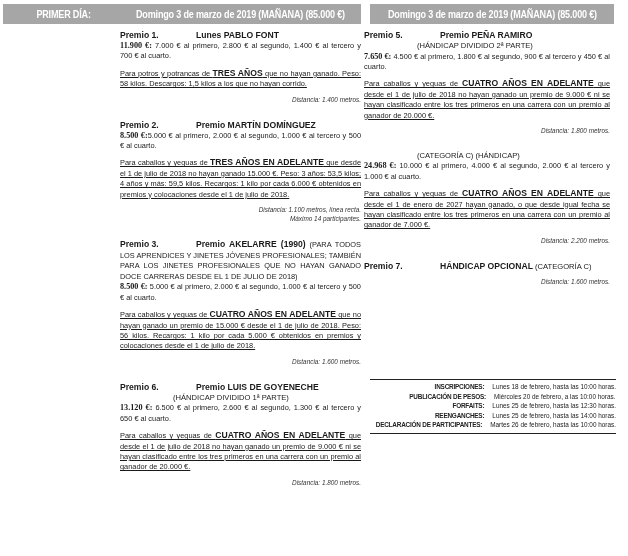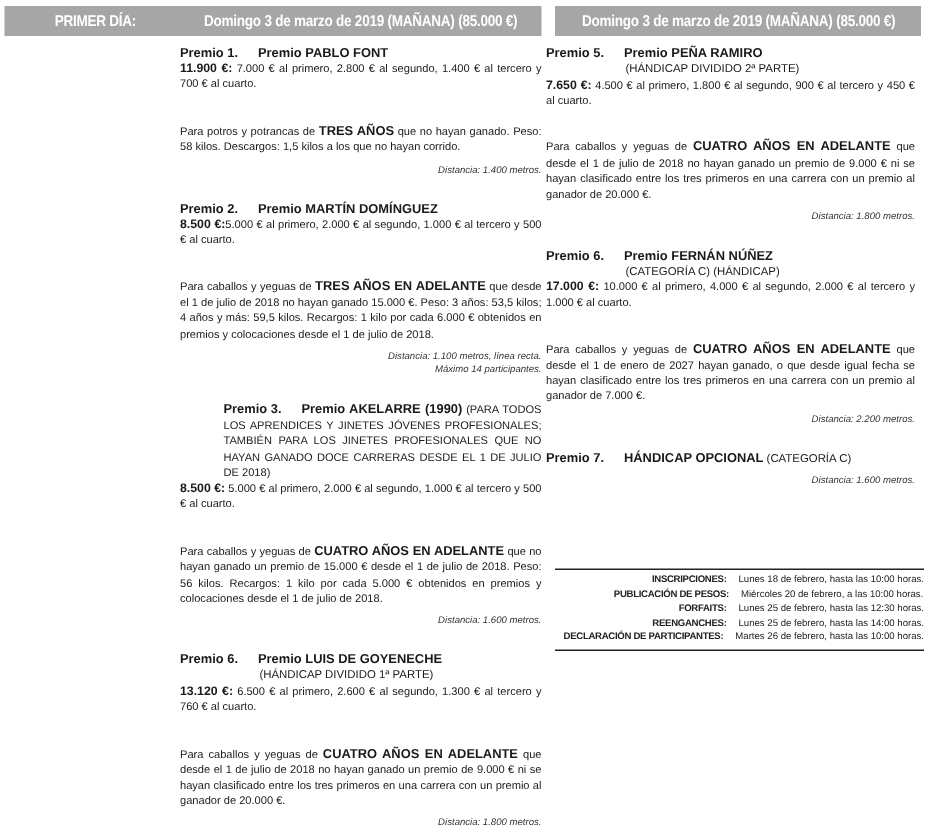--- a/index.html
+++ b/index.html
@@ -13,26 +13,26 @@
   #day-hdr { left:3px; width:122px; }
   #col1-hdr { left:120px; width:241px; }
   #col2-hdr { left:370px; width:244px; }
 
   .col { position:absolute; top:30px; font-size:7.4px; line-height:10.4px; }
   #col1 { left:120px; width:241px; }
   #col2 { left:364px; width:246px; }
 
   .race { margin-bottom:0; }
   .race-title { font-weight:bold; font-size:8.6px; line-height:11px; white-space:nowrap; }
-  .race-title .num { display:inline-block; width:52px; }
+  .race-title .num { display:inline-block; width:76px; }
   .race-title .sub { font-weight:normal; font-size:7.6px; }
   .sub-line { padding-left:53px; font-size:7.6px; line-height:10.5px; }
   .prize { text-align:justify; }
-  .prize b { font-size:8.2px; }
-  .desc { text-align:justify; margin-top:20px; }
+  .prize b { font-size:8.2px;font-family:Liberation Serif, serif; }
+  .desc { text-align:justify; margin-top:6px;text-decoration:underline; }
   .desc b { font-size:8.6px; }
   .dist { text-align:right; font-style:italic; font-size:6.4px; line-height:9px; margin-top:5px; color:#333; }
   .gap { height:16px; }
   u { text-decoration:underline; }
 
   .sched { position:absolute; left:370px; top:379px; width:246px; border-top:1px solid #222; border-bottom:1px solid #222; padding:2px 0 3px 0; }
   .sched-row { display:flex; font-size:6.4px; line-height:9.6px; }
   .sched-row .k { width:116px; text-align:right; font-weight:bold; color:#222; letter-spacing:-0.2px; }
   .sched-row .v { padding-left:8px; color:#222; white-space:nowrap; }
 </style>
@@ -45,68 +45,67 @@
 <div class="hdr" id="col1-hdr">
     <span>Domingo 3 de marzo de 2019 (MAÑANA) (85.000 €)</span>
   </div>
 <div class="hdr" id="col2-hdr">
     <span>Domingo 3 de marzo de 2019 (MAÑANA) (85.000 €)</span>
   </div>
 
 <div class="col" id="col1">
 
   <div class="race">
-    <div class="race-title"><span class="num">Premio 1.</span><span>Premio PABLO FONT</span></div>
+    <div class="race-title"><span class="num">Premio 1.</span><span>Lunes PABLO FONT</span></div>
     <div class="prize"><b>11.900 €:</b><span> 7.000 € al primero, 2.800 € al segundo, 1.400 € al tercero y 700 € al cuarto.</span></div>
     <div class="desc"><span>Para potros y potrancas de </span><b>TRES AÑOS</b><span> que no hayan ganado. Peso: 58 kilos. Descargos: 1,5 kilos a los que no hayan corrido.</span></div>
     <div class="dist">Distancia: 1.400 metros.</div>
   </div>
   <div class="gap"></div>
 
   <div class="race">
     <div class="race-title"><span class="num">Premio 2.</span><span>Premio MARTÍN DOMÍNGUEZ</span></div>
     <div class="prize"><b>8.500 €:</b><span>5.000 € al primero, 2.000 € al segundo, 1.000 € al tercero y 500 € al cuarto.</span></div>
     <div class="desc"><span>Para caballos y yeguas de </span><b>TRES AÑOS EN ADELANTE</b><span> que desde el 1 de julio de 2018 no hayan ganado 15.000 €. Peso: 3 años: 53,5 kilos; 4 años y más: 59,5 kilos. Recargos: 1 kilo por cada 6.000 € obtenidos en premios y colocaciones desde el 1 de julio de 2018.</span></div>
     <div class="dist">Distancia: 1.100 metros, línea recta.</div>
     <div class="dist" style="margin-top:0">Máximo 14 participantes.</div>
   </div>
   <div class="gap"></div>
 
   <div class="race">
-    <div class="prize" style="line-height:10.6px;margin-left:29px;"><span class="race-title" style="display:inline;"><span class="num">Premio 3.</span><span>Premio AKELARRE (1990)</span></span><span style="font-size:7.4px;"> (PARA TODOS LOS APRENDICES Y JINETES JÓVENES PROFESIONALES; TAMBIÉN PARA LOS JINETES PROFESIONALES QUE NO HAYAN GANADO DOCE CARRERAS DESDE EL 1 DE JULIO DE 2018)</span></div>
+    <div class="prize" style="line-height:10.6px;"><span class="race-title" style="display:inline;"><span class="num">Premio 3.</span><span>Premio AKELARRE (1990)</span></span><span style="font-size:7.4px;"> (PARA TODOS LOS APRENDICES Y JINETES JÓVENES PROFESIONALES; TAMBIÉN PARA LOS JINETES PROFESIONALES QUE NO HAYAN GANADO DOCE CARRERAS DESDE EL 1 DE JULIO DE 2018)</span></div>
     <div class="prize"><b>8.500 €:</b><span> 5.000 € al primero, 2.000 € al segundo, 1.000 € al tercero y 500 € al cuarto.</span></div>
     <div class="desc"><span>Para caballos y yeguas de </span><b>CUATRO AÑOS EN ADELANTE</b><span> que no hayan ganado un premio de 15.000 € desde el 1 de julio de 2018. Peso: 56 kilos. Recargos: 1 kilo por cada 5.000 € obtenidos en premios y colocaciones desde el 1 de julio de 2018.</span></div>
     <div class="dist">Distancia: 1.600 metros.</div>
   </div>
   <div class="gap"></div>
 
   <div class="race">
     <div class="race-title"><span class="num">Premio 6.</span><span>Premio LUIS DE GOYENECHE</span></div>
     <div class="sub-line">(HÁNDICAP DIVIDIDO 1ª PARTE)</div>
-    <div class="prize"><b>13.120 €:</b><span> 6.500 € al primero, 2.600 € al segundo, 1.300 € al tercero y 760 € al cuarto.</span></div>
+    <div class="prize"><b>13.120 €:</b><span> 6.500 € al primero, 2.600 € al segundo, 1.300 € al tercero y 650 € al cuarto.</span></div>
     <div class="desc"><span>Para caballos y yeguas de </span><b>CUATRO AÑOS EN ADELANTE</b><span> que desde el 1 de julio de 2018 no hayan ganado un premio de 9.000 € ni se hayan clasificado entre los tres primeros en una carrera con un premio al ganador de 20.000 €.</span></div>
     <div class="dist">Distancia: 1.800 metros.</div>
   </div>
 </div>
 
 <div class="col" id="col2">
 
   <div class="race">
     <div class="race-title"><span class="num">Premio 5.</span><span>Premio PEÑA RAMIRO</span></div>
     <div class="sub-line">(HÁNDICAP DIVIDIDO 2ª PARTE)</div>
     <div class="prize"><b>7.650 €:</b><span> 4.500 € al primero, 1.800 € al segundo, 900 € al tercero y 450 € al cuarto.</span></div>
     <div class="desc"><span>Para caballos y yeguas de </span><b>CUATRO AÑOS EN ADELANTE</b><span> que desde el 1 de julio de 2018 no hayan ganado un premio de 9.000 € ni se hayan clasificado entre los tres primeros en una carrera con un premio al ganador de 20.000 €.</span></div>
     <div class="dist">Distancia: 1.800 metros.</div>
   </div>
   <div class="gap"></div>
 
   <div class="race">
-    <div class="race-title"><span class="num">Premio 6.</span><span>Premio FERNÁN NÚÑEZ</span></div>
     <div class="sub-line">(CATEGORÍA C) (HÁNDICAP)</div>
-    <div class="prize"><b>17.000 €:</b><span> 10.000 € al primero, 4.000 € al segundo, 2.000 € al tercero y 1.000 € al cuarto.</span></div>
+    <div class="prize"><b>24.968 €:</b><span> 10.000 € al primero, 4.000 € al segundo, 2.000 € al tercero y 1.000 € al cuarto.</span></div>
     <div class="desc"><span>Para caballos y yeguas de </span><b>CUATRO AÑOS EN ADELANTE</b><span> que desde el 1 de enero de 2027 hayan ganado, o que desde igual fecha se hayan clasificado entre los tres primeros en una carrera con un premio al ganador de 7.000 €.</span></div>
     <div class="dist">Distancia: 2.200 metros.</div>
   </div>
   <div class="gap"></div>
 
   <div class="race">
     <div class="race-title"><span class="num">Premio 7.</span><span>HÁNDICAP OPCIONAL</span><span class="sub"> (CATEGORÍA C)</span></div>
     <div class="dist">Distancia: 1.600 metros.</div>
   </div>
 </div>

